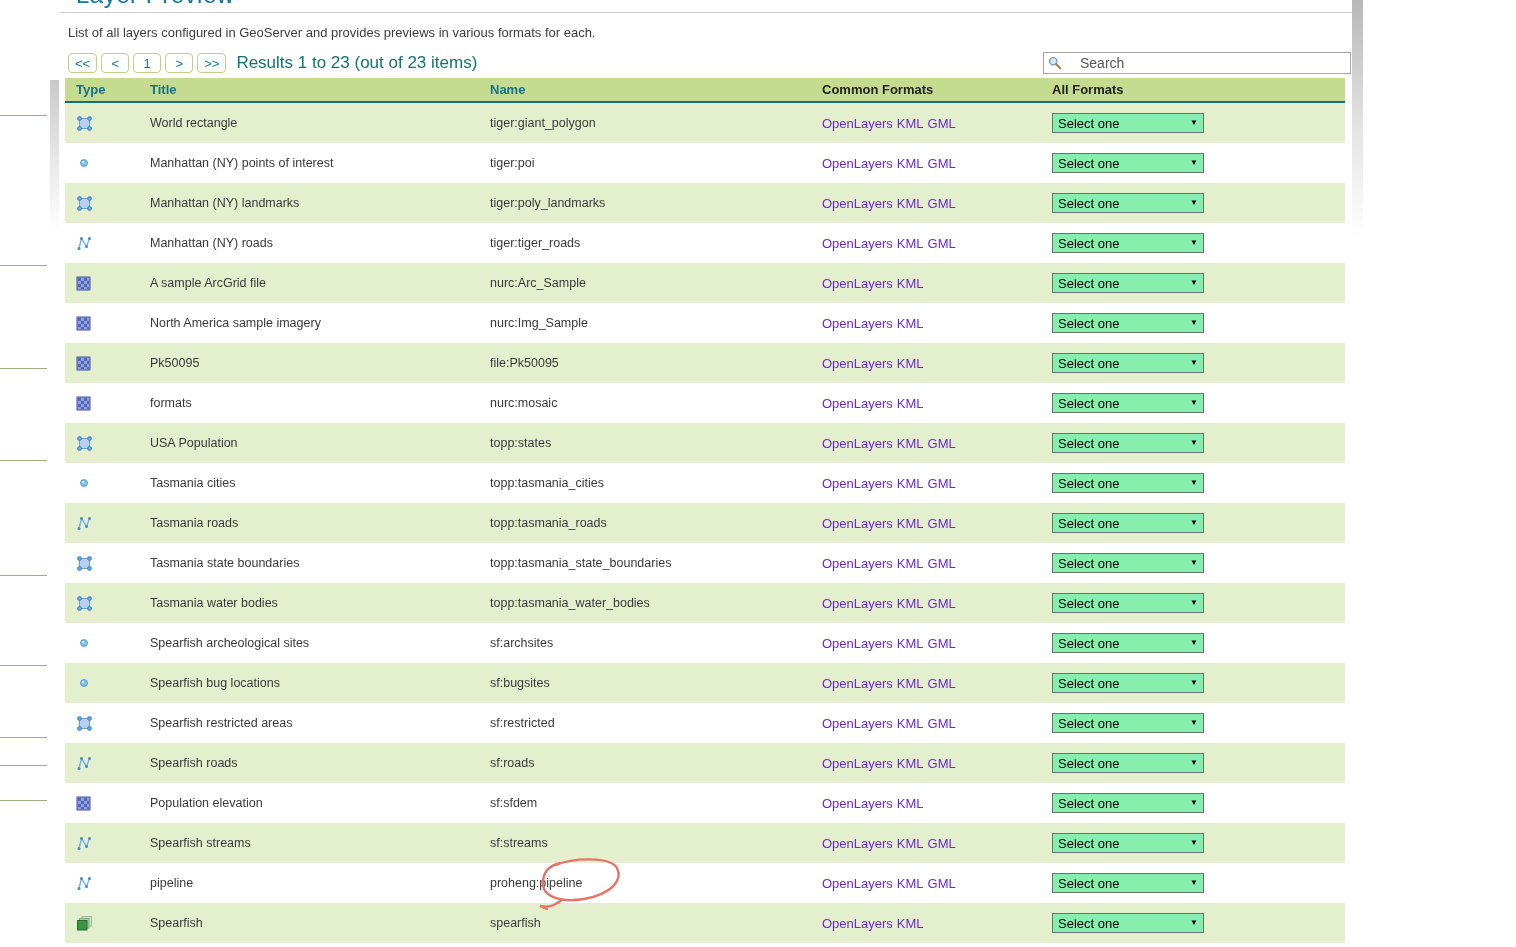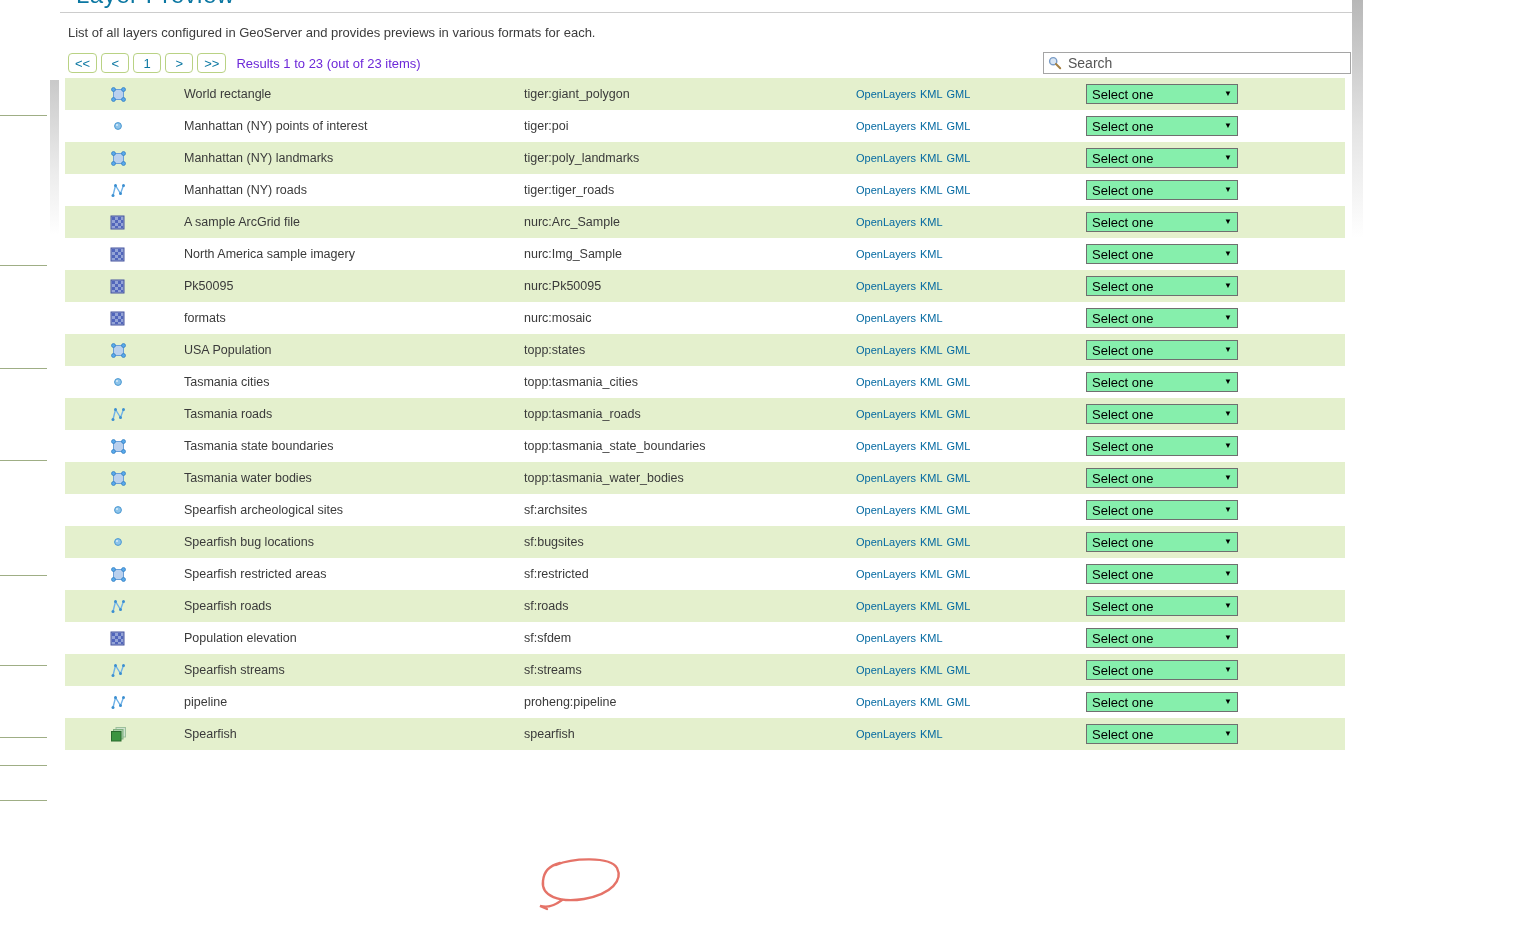--- a/index.html
+++ b/index.html
@@ -25,51 +25,51 @@
   .title-rule{position:absolute;left:0;top:12px;width:1292px;height:0;border-top:1px solid #cccccc;}
   .description{position:absolute;left:8px;top:25px;font-size:13px;color:#3c3c3c;}
   
   .pager{position:absolute;left:8px;top:52px;display:flex;align-items:center;gap:4px;height:22px;}
   .pager-btn{
     display:inline-flex;align-items:center;justify-content:center;
     min-width:14px;height:18px;padding:0 6px;background:#fff;
     border:1px solid #b9d284;border-radius:4px;
     color:#0b77a2;font-size:13px;cursor:pointer;user-select:none;
   }
-  .pager-results{margin-left:6px;color:#6d28d9;font-size:13px;}
+  .pager-results{margin-left:6px;color:#0f766e;font-size:17px;}
   
   .search-box{
     position:absolute;left:983px;top:52px;width:298px;height:20px;
-    border:1px solid #a5a5a5;background:#fff;display:flex;align-items:center;padding:0 4px;gap:4px;
+    border:1px solid #a5a5a5;background:#fff;display:flex;align-items:center;padding:0 4px;gap:16px;
   }
   .search-box input{
     border:none;outline:none;flex:1;font-size:14px;color:#444;background:transparent;
     font-family:"Liberation Sans",sans-serif;
   }
   .search-box input::placeholder{color:#555;opacity:1;}
   
   .ltable{position:absolute;left:5px;top:78px;width:1280px;}
   .thead{
     display:grid;grid-template-columns:85px 340px 332px 230px 1fr;
     background:#c5db90;height:23px;align-items:center;
     border-bottom:2px solid #11707c;font-size:13px;font-weight:bold;
   }
   .thead .hcell{padding-left:0;}
   .thead .hcell.first{padding-left:11px;}
   .h-link{color:#17718c;text-decoration:none;cursor:pointer;}
   .h-plain{color:#222;}
   .tbody{width:100%;}
   .trow{
     display:grid;grid-template-columns:85px 340px 332px 230px 1fr;
-    height:32px;align-items:center;font-size:12.5px;color:#3a3a3a;background:#ffffff;padding-left:34px;
+    height:40px;align-items:center;font-size:12.5px;color:#3a3a3a;background:#ffffff;
   }
   .trow:nth-child(odd){background:#e4f0cd;}
   .cell{overflow:hidden;white-space:nowrap;}
   .type-cell{padding-left:11px;display:flex;align-items:center;}
-  .formats-cell a{color:#0369a1;text-decoration:none;margin-right:4px;font-size:11px;}
+  .formats-cell a{color:#6d28d9;text-decoration:none;margin-right:4px;font-size:13px;}
   .all-cell{display:flex;align-items:center;}
   .select{
     width:140px;height:18px;border:1px solid #6f6f6f;background:#86efac;
     display:flex;align-items:center;justify-content:space-between;
     padding:0 5px;font-size:13px;color:#000;cursor:pointer;user-select:none;
   }
   .select .arrow{font-size:8px;color:#000;line-height:1;}
   
   .annotation{position:absolute;left:520px;top:853px;pointer-events:none;}
 </style>
@@ -110,20 +110,27 @@
 
   <div class="search-box">
     <svg width="14" height="14" viewBox="0 0 14 14">
       <circle cx="5.2" cy="5.2" r="3.6" fill="#d9e6f4" stroke="#7a9cc6" stroke-width="1.4"></circle>
       <line x1="8" y1="8" x2="12.2" y2="12.2" stroke="#a58145" stroke-width="2" stroke-linecap="round"></line>
     </svg>
     <input type="text" placeholder="Search" style="">
   </div>
 
   <div class="ltable">
+    <div class="thead">
+      <div class="hcell first"><a class="h-link">Type</a></div>
+      <div class="hcell"><a class="h-link">Title</a></div>
+      <div class="hcell"><a class="h-link">Name</a></div>
+      <div class="hcell"><span class="h-plain">Common Formats</span></div>
+      <div class="hcell"><span class="h-plain">All Formats</span></div>
+    </div>
     <div class="tbody" id="table-body">
         <div class="trow">
           <div class="cell type-cell">
             <svg width="17" height="17" viewBox="0 0 17 17">
               <rect x="3.5" y="3.5" width="10" height="10" fill="#b9d0ee" stroke="#6b9fd8" stroke-width="1"></rect>
               <circle cx="3.5" cy="3.5" r="2" fill="#58a8ea" stroke="#2f7cc0" stroke-width=".7"></circle>
               <circle cx="13.5" cy="3.5" r="2" fill="#58a8ea" stroke="#2f7cc0" stroke-width=".7"></circle>
               <circle cx="3.5" cy="13.5" r="2" fill="#58a8ea" stroke="#2f7cc0" stroke-width=".7"></circle>
               <circle cx="13.5" cy="13.5" r="2" fill="#58a8ea" stroke="#2f7cc0" stroke-width=".7"></circle>
             </svg>
@@ -257,21 +264,21 @@
                 <rect x="5" y="5" width="3" height="3"></rect>
                 <rect x="11" y="5" width="2" height="3"></rect>
                 <rect x="2" y="8" width="3" height="3"></rect>
                 <rect x="8" y="8" width="3" height="3"></rect>
                 <rect x="5" y="11" width="3" height="2"></rect>
                 <rect x="11" y="11" width="2" height="2"></rect>
               </g>
             </svg>
           </div>
           <div class="cell title-cell">Pk50095</div>
-          <div class="cell name-cell">nurc:Pk50095</div>
+          <div class="cell name-cell">file:Pk50095</div>
           <div class="cell formats-cell"><a href="#">OpenLayers</a><a href="#">KML</a></div>
           <div class="cell all-cell">
             <div class="select">
               <span>Select one</span>
               <span class="arrow">▼</span>
             </div>
           </div>
         </div>
         <div class="trow">
           <div class="cell type-cell">

